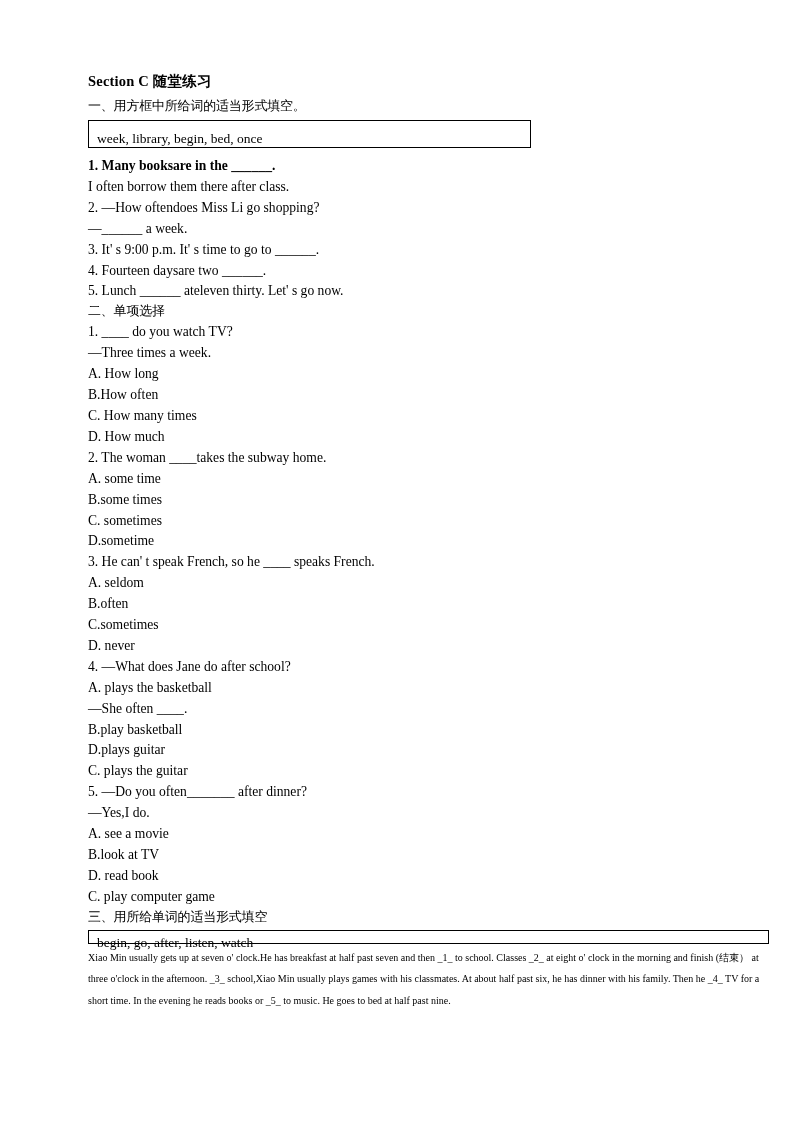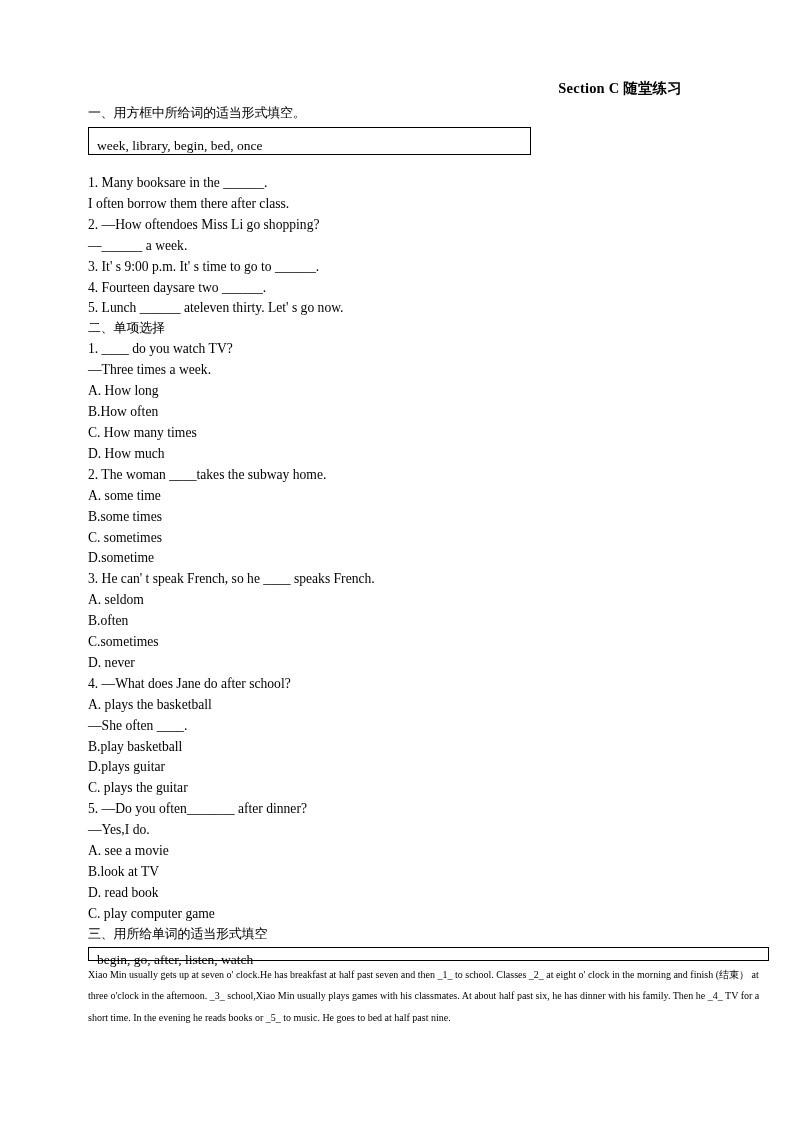--- a/index.html
+++ b/index.html
@@ -22,26 +22,26 @@
     height: 1123px;
     overflow: hidden;
   }
   .content {
     position: absolute;
     left: 88px;
     top: 72px;
     width: 684px;
   }
   .doc-title {
-    text-align: right;
+    text-align: left;
     font-family: "Liberation Serif", serif;
     font-weight: bold;
     font-size: 14.5px;
     letter-spacing: 0.2px;
-    margin: 7px 0 6px 0;
+    margin: 0 0 6px 0;
     padding-right: 90px;
     line-height: 19px;
   }
   .cn-heading {
     font-family: Liberation Mono, monospace;
     font-size: 13px;
     line-height: 20px;
     margin: 0;
     white-space: nowrap;
     letter-spacing: -0.2px;
@@ -66,21 +66,22 @@
     margin-top: 2px;
   }
   .q-line {
     font-family: "Liberation Serif", serif;
     font-size: 13.6px;
     line-height: 20.9px;
     margin: 0;
     white-space: nowrap;
   }
   .q-line.first-after-box {
-    margin-top: 18px;
+    margin-top: 8px;
+    font-weight: bold;
   }
   .q-line.opt {
     letter-spacing: 0px;
   }
   .passage {
     font-family: "Liberation Serif", serif;
     font-size: 10px;
     line-height: 21.5px;
     margin: 3px 0 0 0;
     width: 684px;

